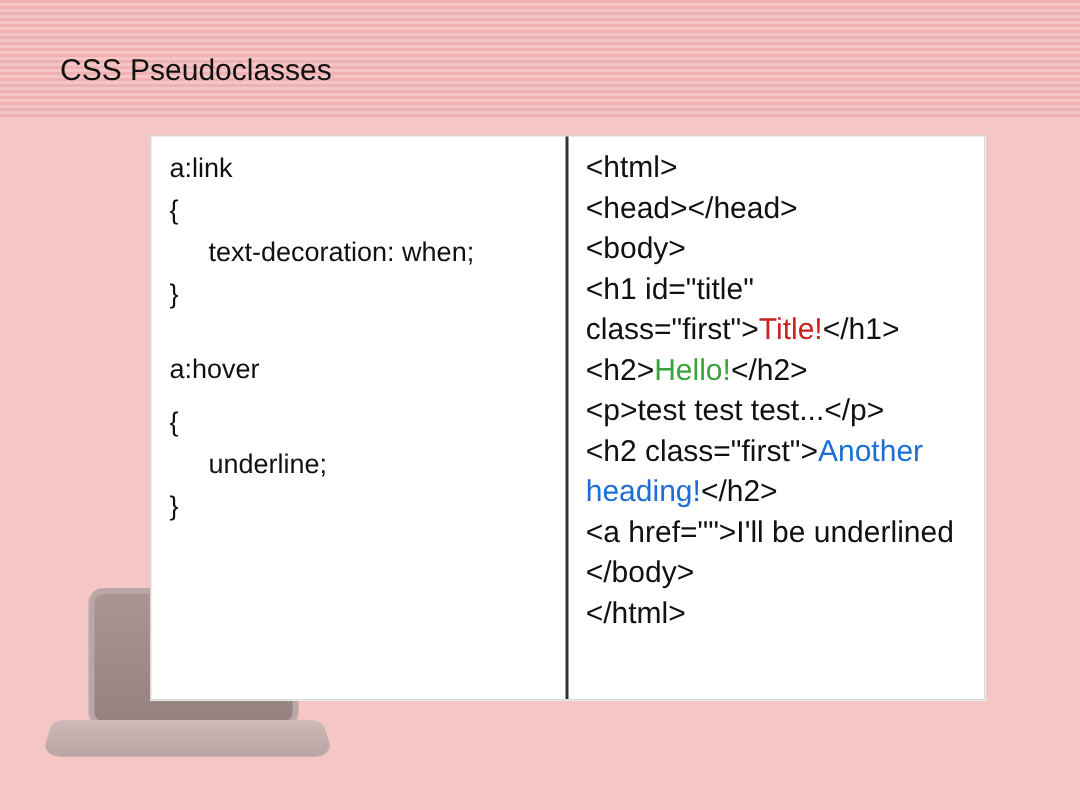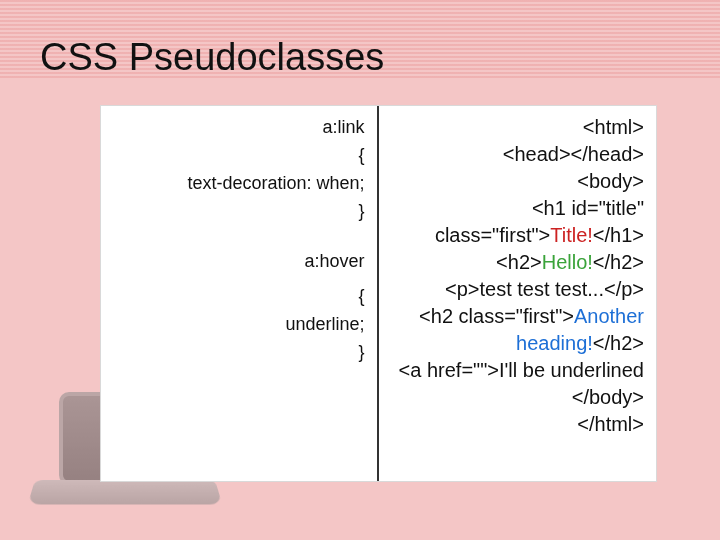--- a/index.html
+++ b/index.html
@@ -29,34 +29,33 @@
       rgba(231,140,140,0.35) 2px,
       rgba(244,198,198,0) 2px,
       rgba(244,198,198,0) 4px
     );
     pointer-events: none;
   }
   .title {
     position: absolute;
     left: 40px;
     top: 36px;
-    font-size: 38px;
+    font-size: 20px;
     color: #111;
     font-weight: normal;
   }
   .panel {
     position: absolute;
     left: 100px;
-    top: 105px;
+    top: 90px;
     width: 555px;
     height: 375px;
     background: #ffffff;
     border: 1px solid #d9d9d9;
     display: flex;
-    text-align: right;
   }
   .col {
     box-sizing: border-box;
     padding: 8px 12px 12px 12px;
   }
   .col-left {
     width: 50%;
     border-right: 2px solid #333;
     font-family: "Gill Sans", "Trebuchet MS", sans-serif;
     font-size: 18px;

